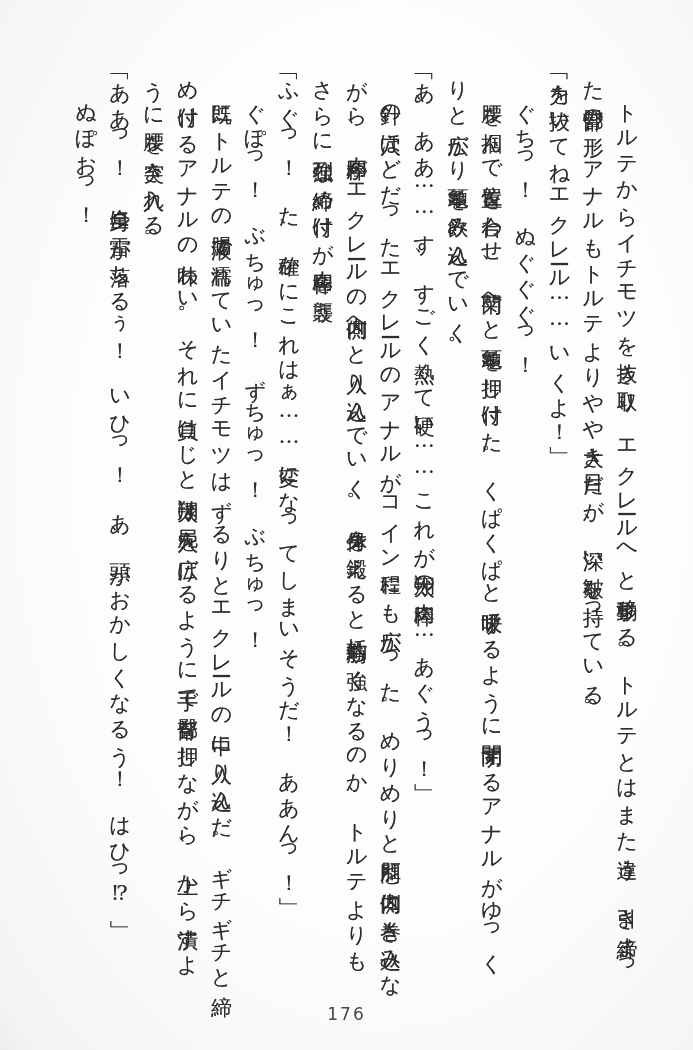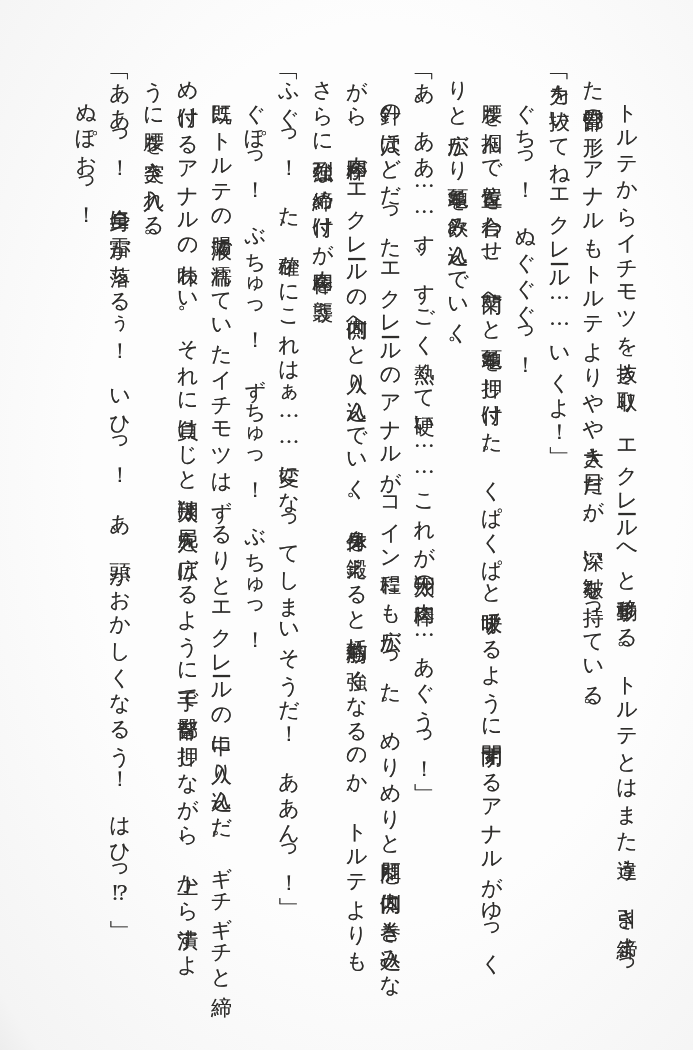--- a/index.html
+++ b/index.html
@@ -60,13 +60,14 @@
       <p class="para indent">ぐちっ！　ぬぐぐぐっ！</p>
       <p class="para indent">腰を掴んで位置を合わせ、菊門へと亀頭を押し付けた。くぱくぱと呼吸するように開閉するアナルがゆっくりと広がり亀頭を飲み込んでいく。</p>
       <p class="para">「あ、ああ……す、すごく熱くて硬い……これが翔太の肉棒……あぐうっ！」</p>
       <p class="para indent">針の穴ほどだったエクレールのアナルがコイン程にも広がった。めりめりと肛門を内側に巻き込みながら、肉棒がエクレールの内側へと入り込んでいく。身体を鍛えると括約筋も強くなるのか、トルテよりもさらに強烈な締め付けが肉棒を襲う。</p>
       <p class="para">「ふぐっ！　た、確かにこれはぁ……変になってしまいそうだ！　ああんっ！」</p>
       <p class="para indent">ぐぽっ！　ぶちゅっ！　ずちゅっ！　ぶちゅっ！</p>
       <p class="para indent">既にトルテの腸液で濡れていたイチモツはずるりとエクレールの中に入り込んだ。ギチギチと締め付けるアナルの味わい。それに負けじと翔太は尻穴を広げるように手で臀部を押しながら、上から潰すように腰を突き入れる。</p>
       <p class="para">「ああっ！　全身に雷が落ちるぅ！　いひっ！　あ、頭がおかしくなるう！　はひっ⁉」</p>
       <p class="para indent">ぬぽおっ！</p>
     </div>
+  <div class="page-number">176</div>
 </div>
 
 </body></html>

